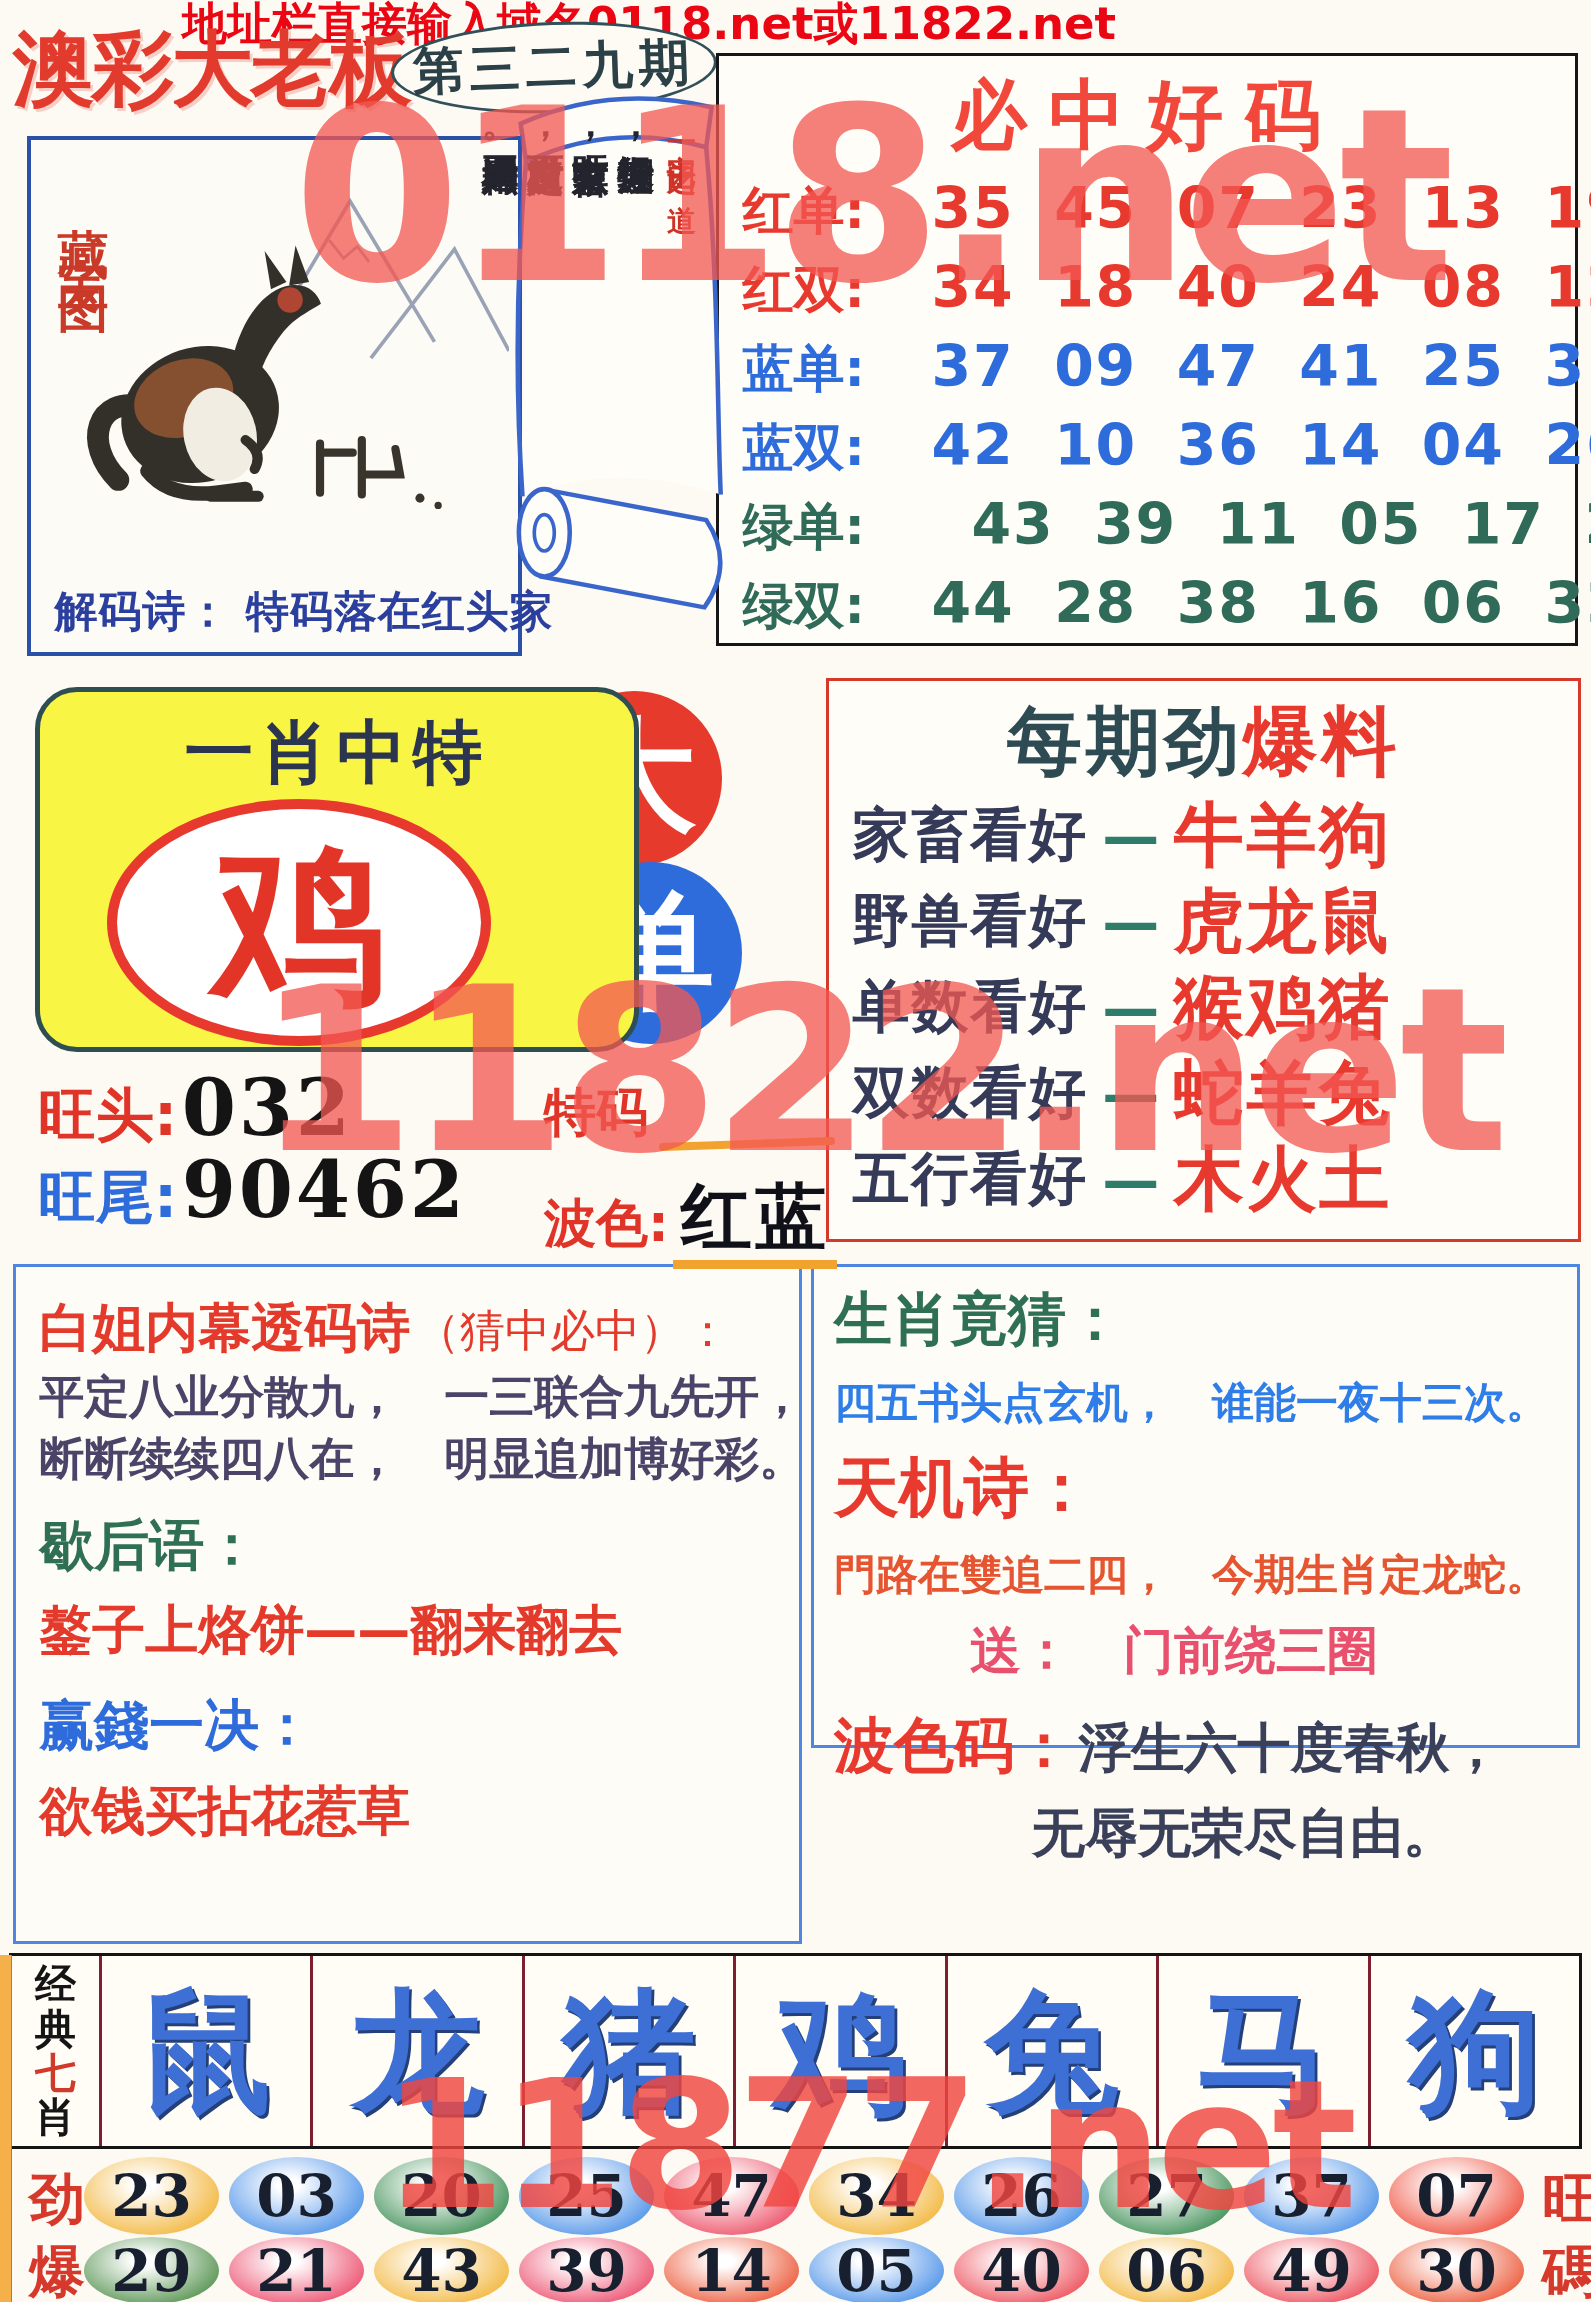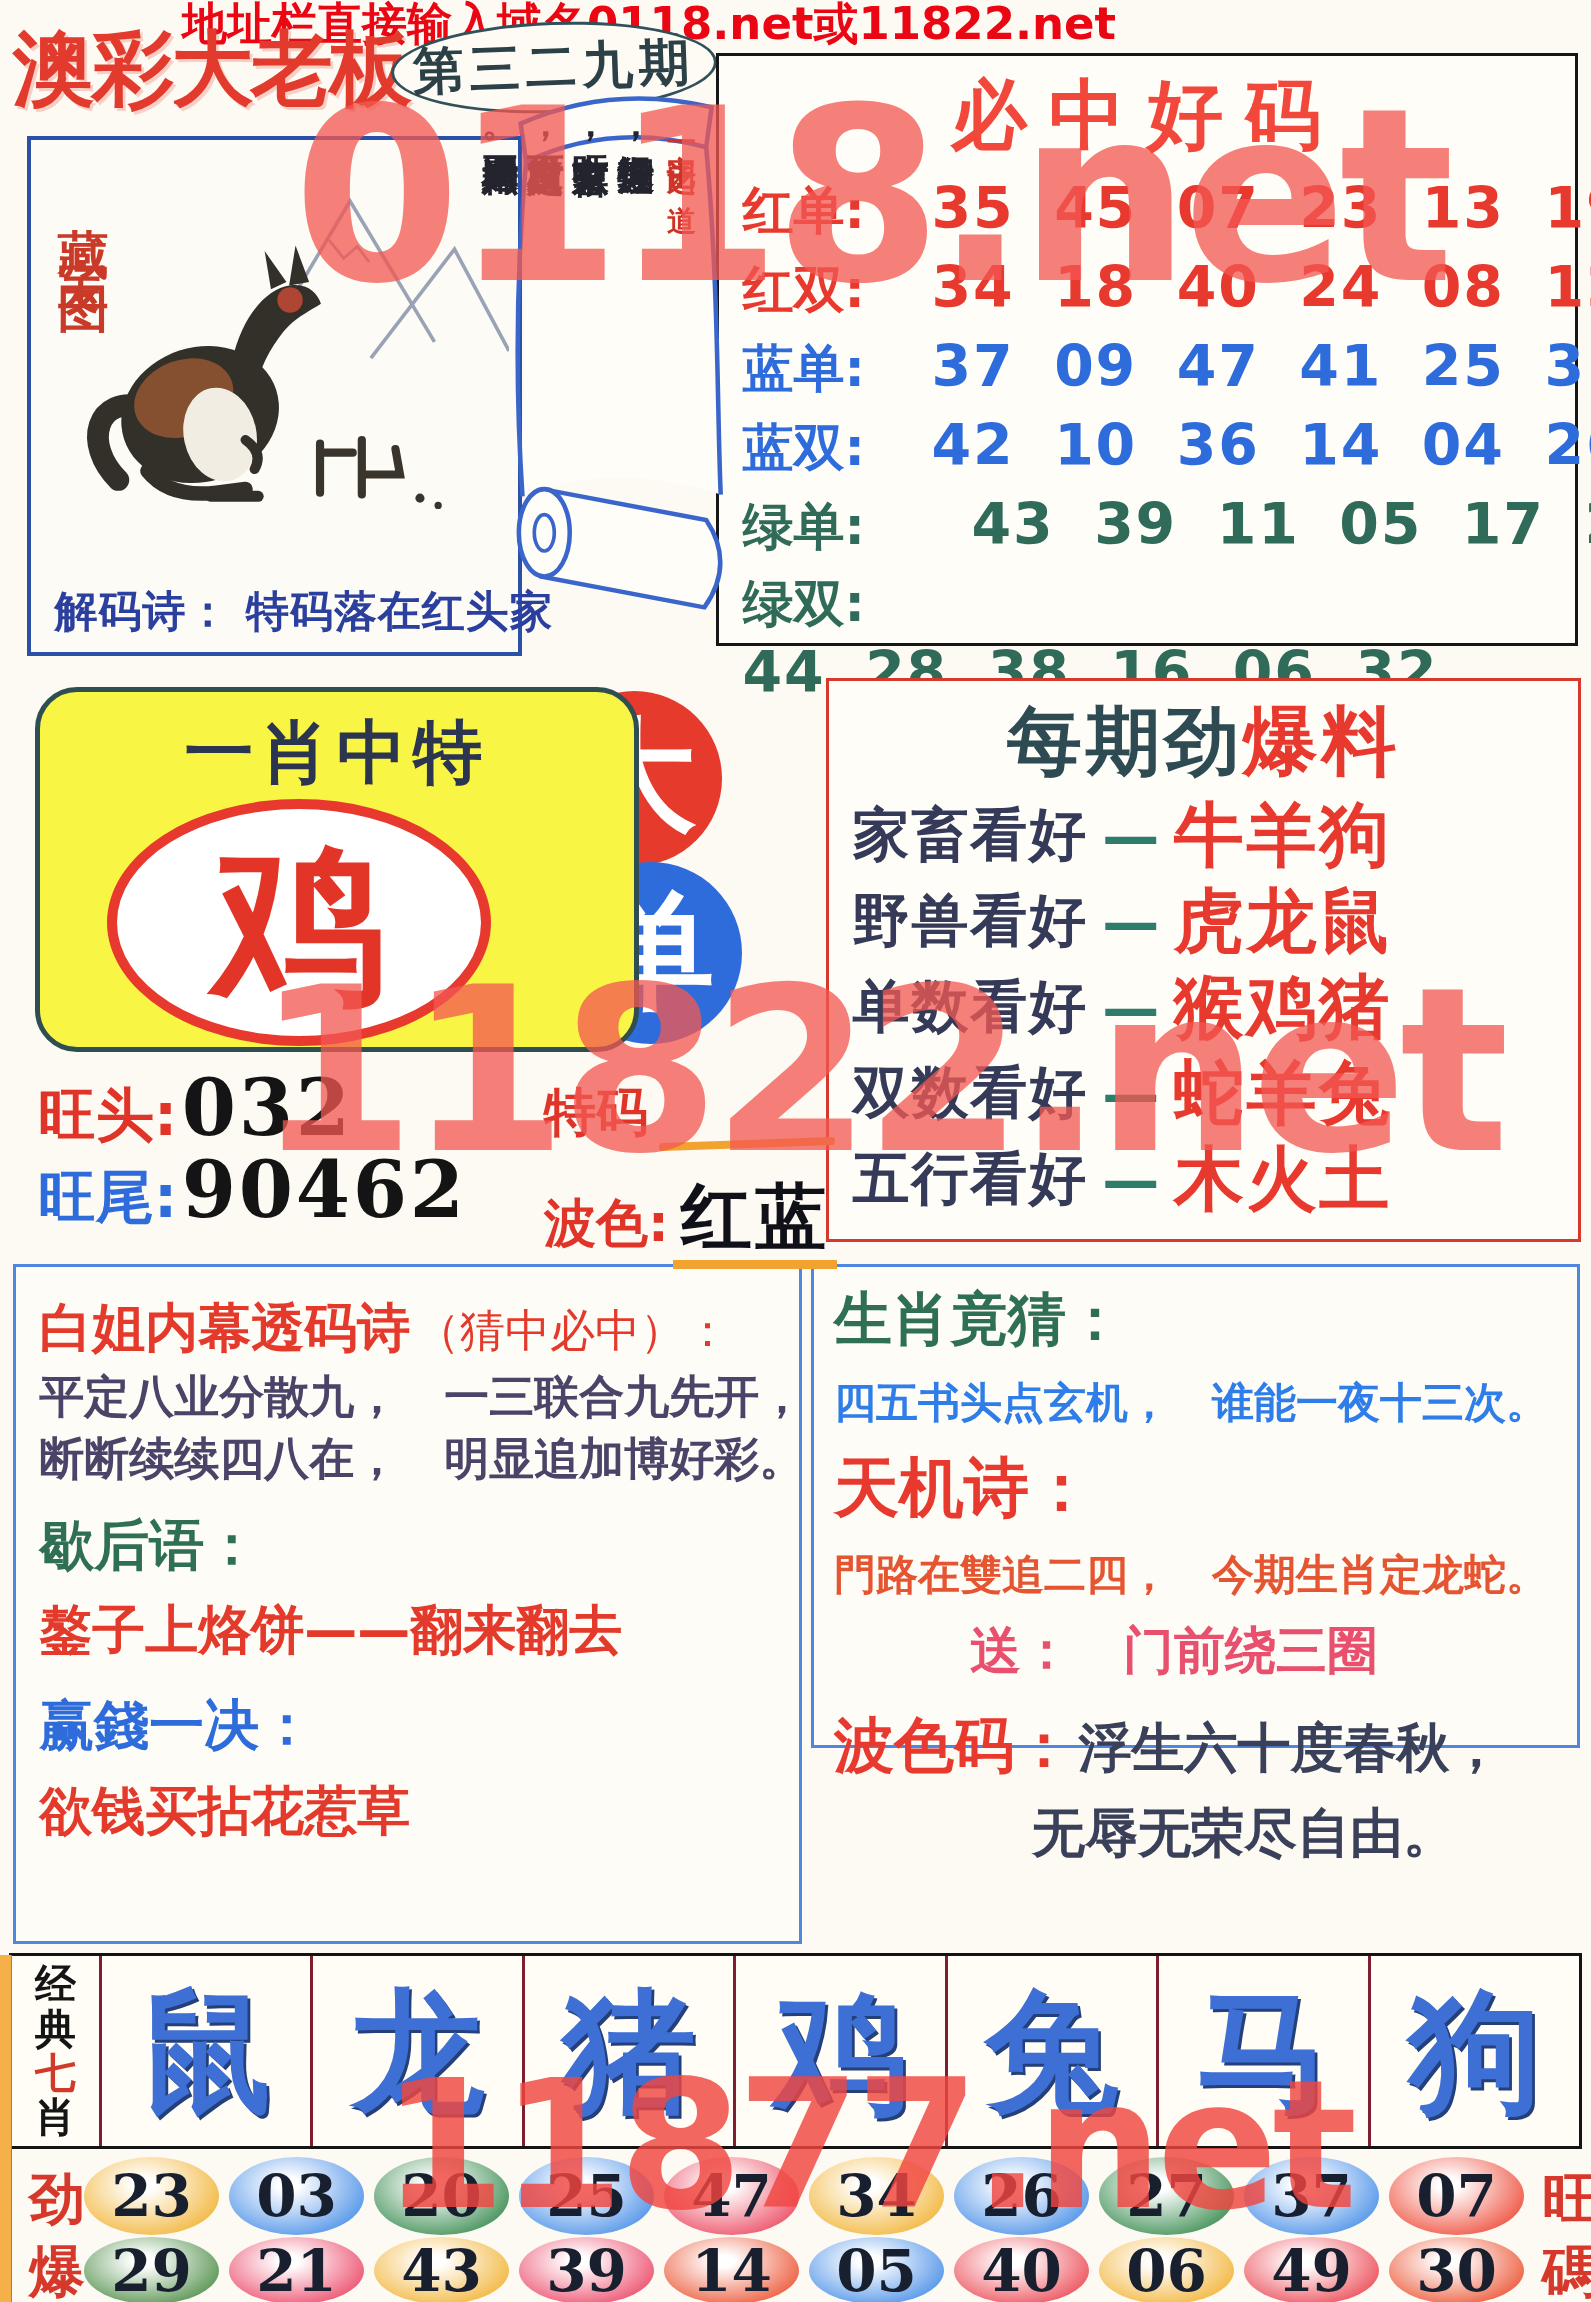--- a/index.html
+++ b/index.html
@@ -139,21 +139,21 @@
       <span class="nums">37 09 47 41 25 31</span>
       </div>
     <div class="lrow" style="color: rgb(46, 108, 219);">
       <span class="lab">蓝双:</span>
       <span class="nums">42 10 36 14 04 26</span>
       </div>
     <div class="lrow" style="color: rgb(47, 107, 88); gap: 40px;">
       <span class="lab">绿单:</span>
       <span class="nums">43 39 11 05 17 27</span>
       </div>
-    <div class="lrow" style="color: rgb(47, 107, 88); flex-direction: column;">
+    <div class="lrow" style="color: rgb(47, 107, 88);">
       <span class="lab">绿双:</span>
       <span class="nums">44 28 38 16 06 32</span>
       </div>
   </div>
 </div>
 
 <div id="treasure" class="abs">
   <div class="vlabel">藏宝图</div>
   <svg viewBox="0 0 470 450" style="position:absolute;left:51px;top:11px;width:427px;height:409px">
     <path d="M200,215 L295,55 L388,210" fill="none" stroke="#9aa3b5" stroke-width="4"></path>

